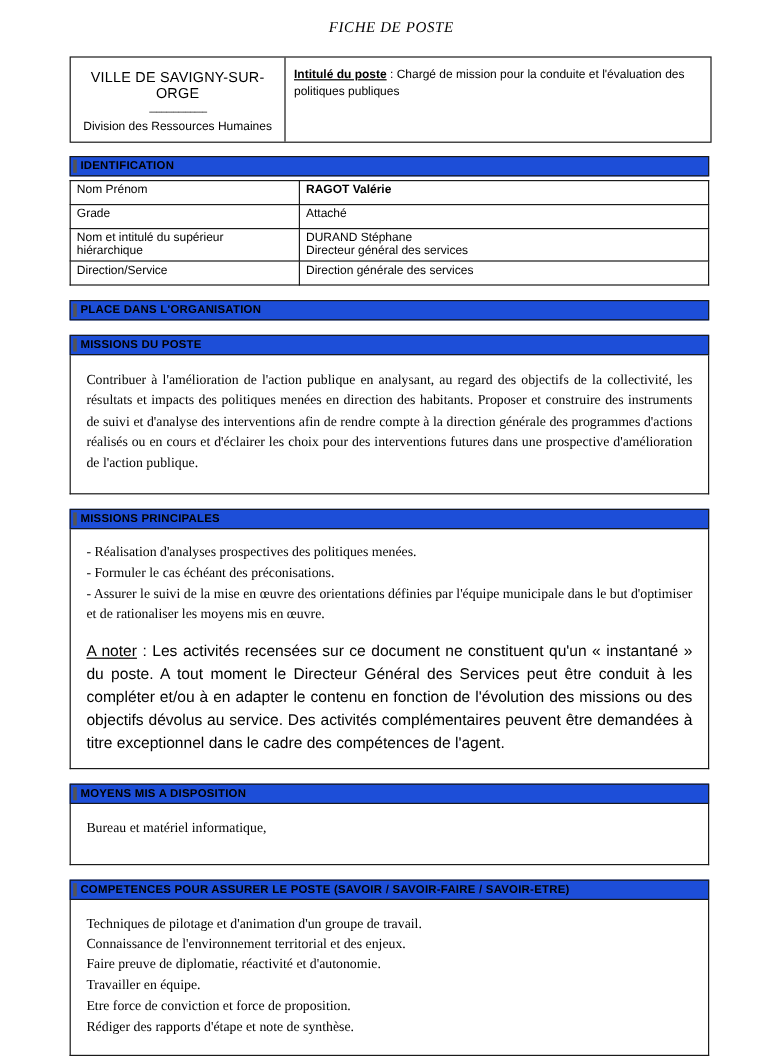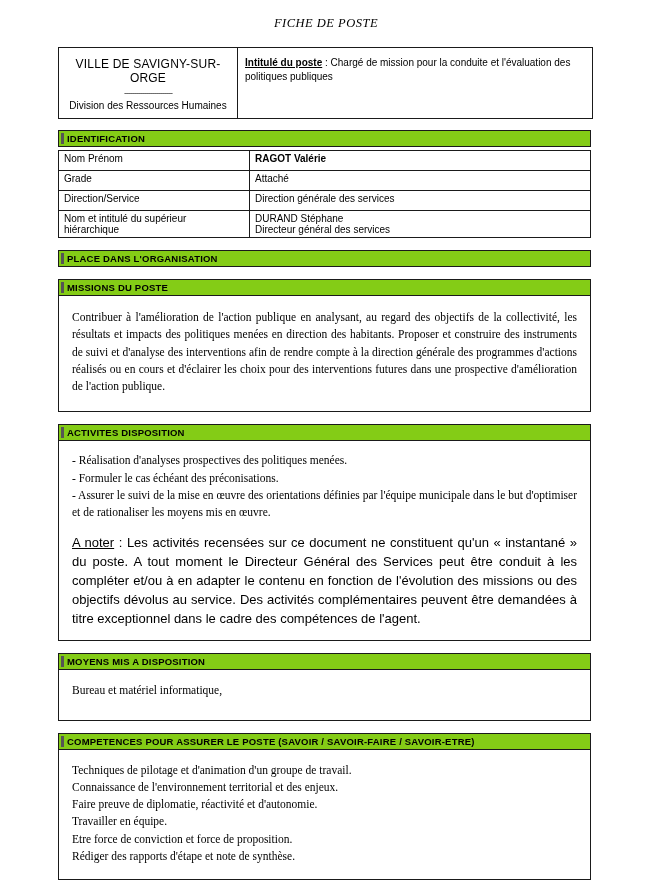--- a/index.html
+++ b/index.html
@@ -75,21 +75,21 @@
   .bar {
     border: 1px solid #1a1a1a;
     width: 533px;
     box-sizing: border-box;
     font-family: "Liberation Sans", sans-serif;
     font-size: 9.5px;
     font-weight: bold;
     letter-spacing: 0.2px;
     padding: 2px 4px 2px 8px;
     position: relative;
-    background: #84cc16;
+    background: #1d4ed8;
   }
   .bar::before {
     content: "";
     position: absolute;
     left: 2px;
     top: 2px;
     bottom: 2px;
     width: 3px;
     background: #555;
   }
@@ -196,45 +196,45 @@
     <tbody>
         <tr>
       <td class="lbl">Nom Prénom</td>
       <td style="font-weight:bold;">RAGOT Valérie</td>
     </tr>
     <tr>
       <td class="lbl">Grade</td>
       <td>Attaché</td>
     </tr>
     <tr>
-      <td class="lbl">Direction/Service</td>
-      <td>Direction générale des services</td>
-    </tr>
-    <tr>
       <td class="lbl" style="white-space:pre-line;">Nom et intitulé du supérieur hiérarchique</td>
       <td style="white-space:pre-line;">DURAND Stéphane
 Directeur général des services</td>
     </tr>
+    <tr>
+      <td class="lbl">Direction/Service</td>
+      <td>Direction générale des services</td>
+    </tr>
   </tbody>
     </table>
 
   <div class="gap-lg"></div>
 
   <div class="bar">PLACE DANS L'ORGANISATION</div>
 
   <div class="gap-lg"></div>
 
   <div class="bar">MISSIONS DU POSTE</div>
   <div class="content-box" style="padding-top:13px;padding-bottom:16px;">
     <div class="just">Contribuer à l'amélioration de l'action publique en analysant, au regard des objectifs de la collectivité, les résultats et impacts des politiques menées en direction des habitants. Proposer et construire des instruments de suivi et d'analyse des interventions afin de rendre compte à la direction générale des programmes d'actions réalisés ou en cours et d'éclairer les choix pour des interventions futures dans une prospective d'amélioration de l'action publique.</div>
   </div>
 
   <div class="gap-lg"></div>
 
-  <div class="bar">ACTIVITES DISPOSITION</div>
+  <div class="bar">MISSIONS PRINCIPALES</div>
   <div class="content-box">
     <div class="lines">
       <div>- Réalisation d'analyses prospectives des politiques menées.</div>
       <div>- Formuler le cas échéant des préconisations.</div>
       <div class="list-line">- Assurer le suivi de la mise en œuvre des orientations définies par l'équipe municipale dans le but d'optimiser et de rationaliser les moyens mis en œuvre.</div>
     </div>
     <div class="note">
       <u>A noter</u><span> : Les activités recensées sur ce document ne constituent qu'un « instantané » du poste. A tout moment le Directeur Général des Services peut être conduit à les compléter et/ou à en adapter le contenu en fonction de l'évolution des missions ou des objectifs dévolus au service. Des activités complémentaires peuvent être demandées à titre exceptionnel dans le cadre des compétences de l'agent.</span>
     </div>
   </div>

